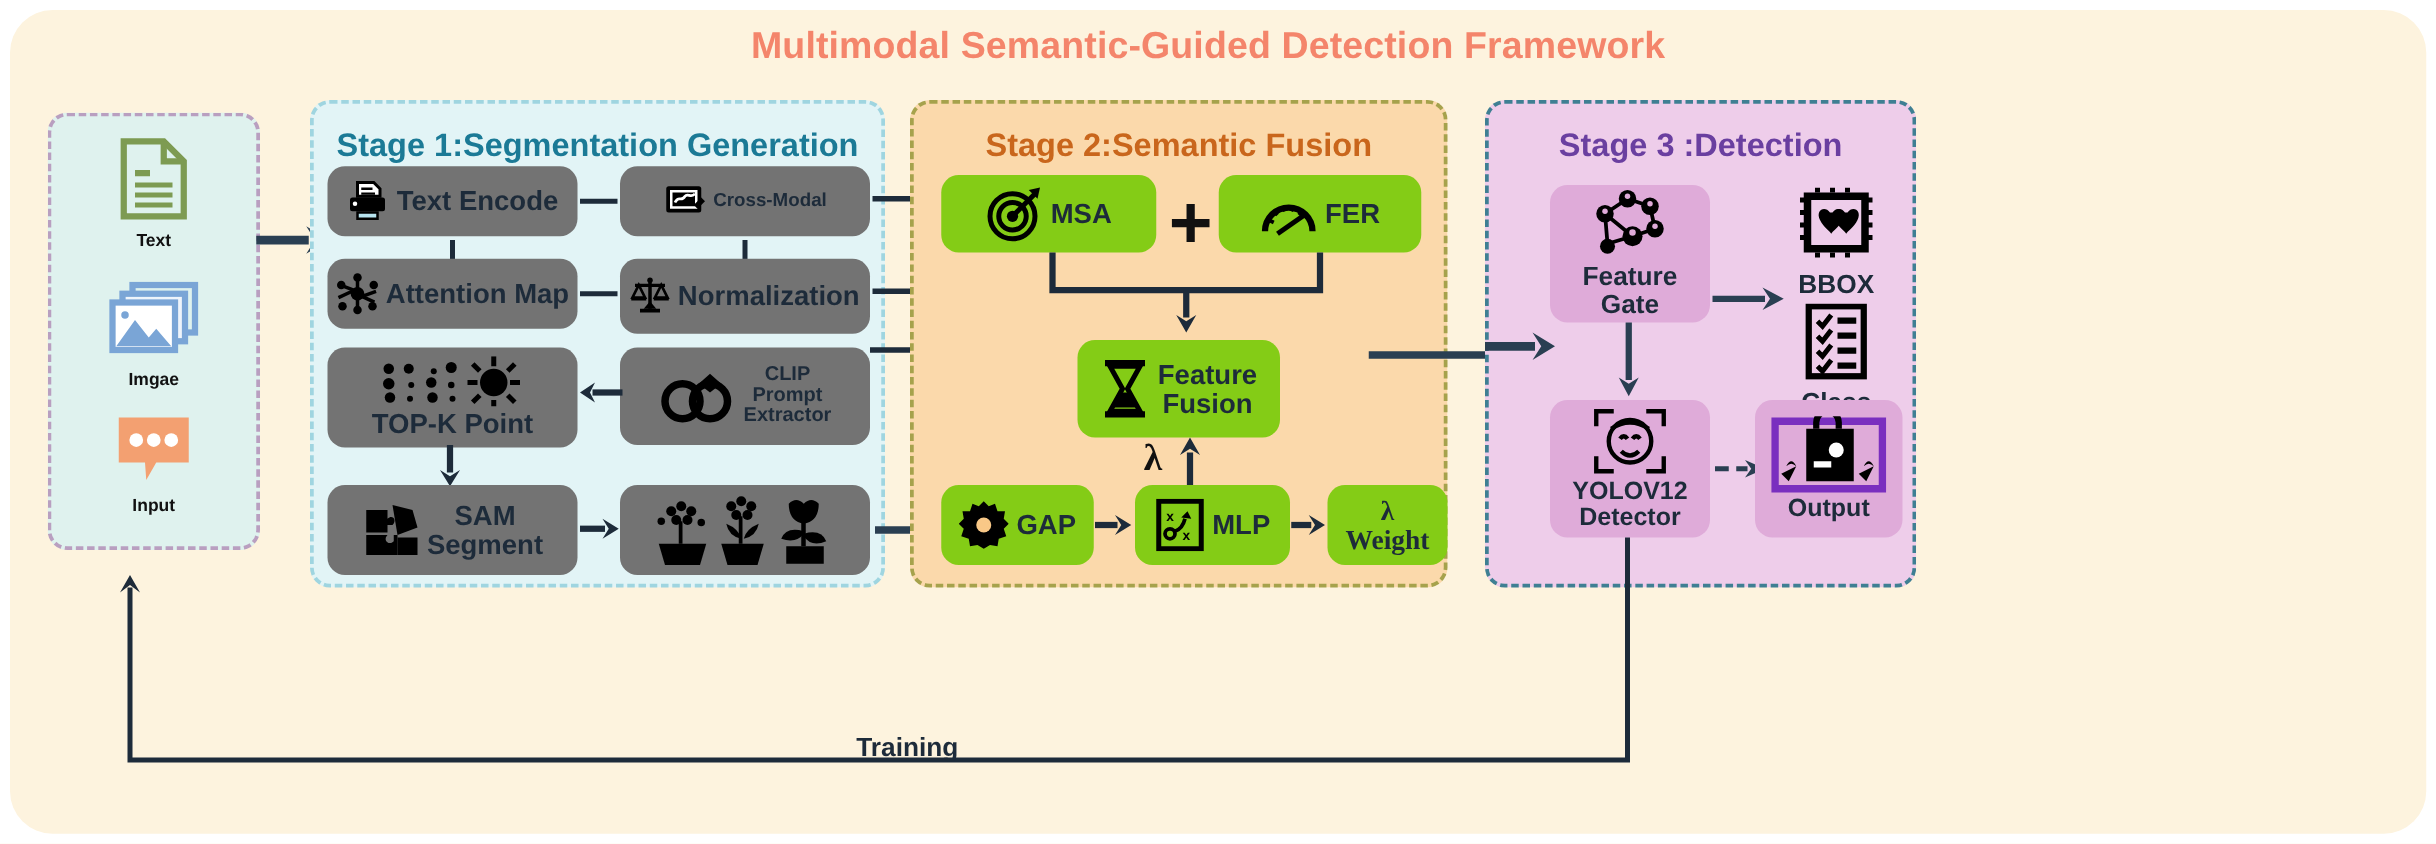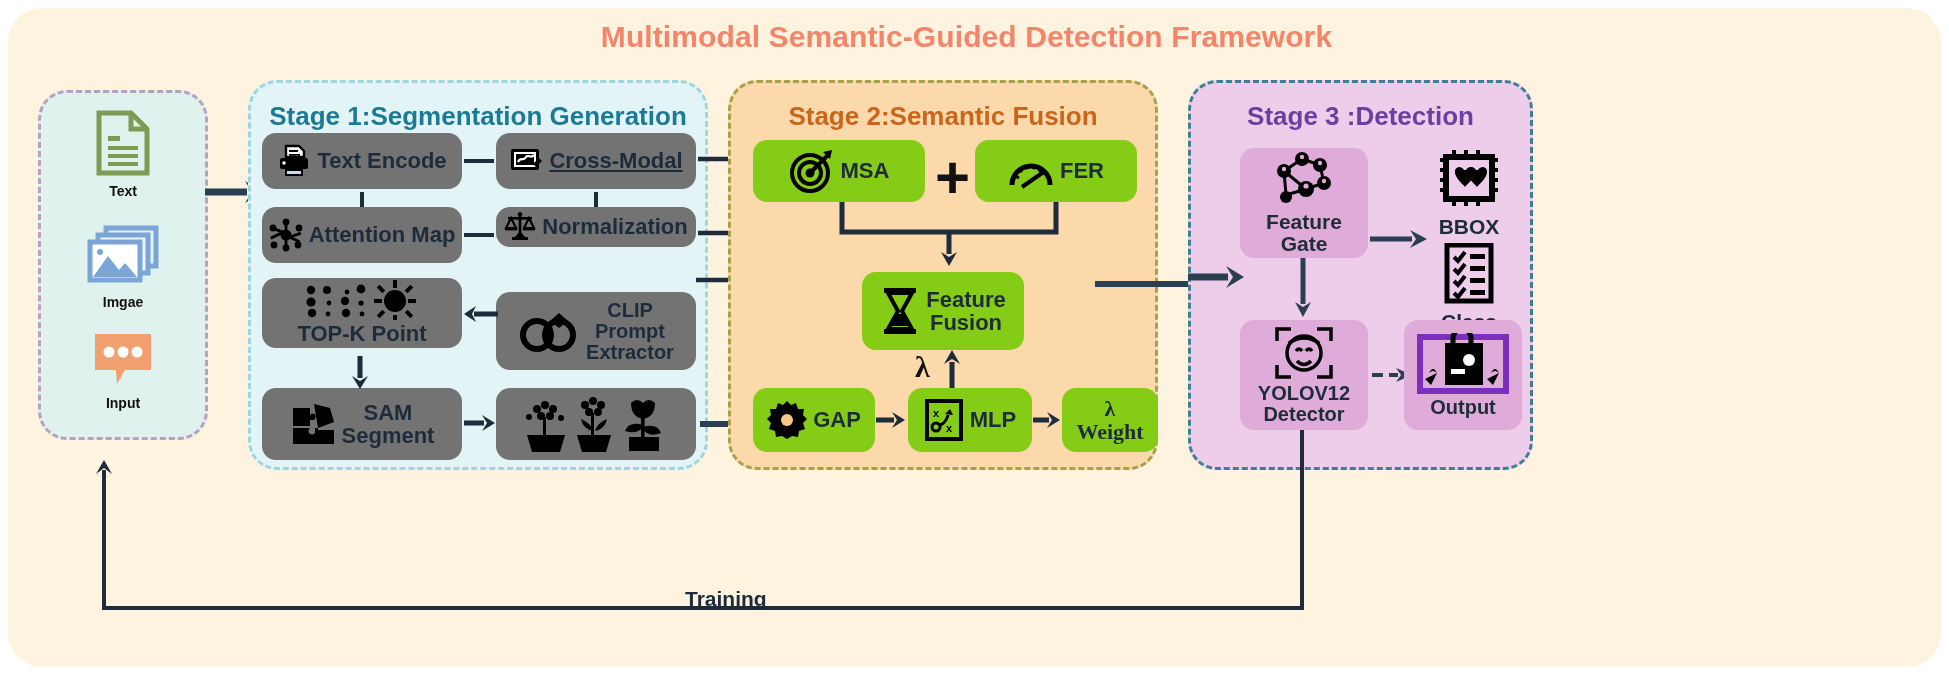--- a/index.html
+++ b/index.html
@@ -15,21 +15,21 @@
   .framework{
     position:absolute;left:8px;top:8px;width:1933px;height:659px;
     background:#fdf3de;border-radius:34px;
   }
   .fw-title{
     position:absolute;left:0;top:20px;width:1933px;text-align:center;
     font-size:30px;font-weight:bold;color:#f4856b;letter-spacing:.1px;
   }
 
   
-  .panel{position:absolute;border-radius:29px;box-sizing:border-box;}
+  .panel{position:absolute;border-radius:16px;box-sizing:border-box;}
   .panel-title{
     position:absolute;left:0;width:100%;text-align:center;
     font-size:26px;font-weight:bold;white-space:nowrap;
   }
 
   
   #input-panel{
     left:38px;top:90px;width:170px;height:350px;
     background:#dff2ee;border:3px dashed #b99fc0;
   }
@@ -138,21 +138,21 @@
         <rect x="12" y="10" width="11" height="1.8" fill="#000"></rect>
         <rect x="3" y="14" width="28" height="11" rx="2" fill="#000"></rect>
         <circle cx="7" cy="19" r="1.8" fill="#fff"></circle>
         <rect x="8" y="25" width="18" height="7" fill="#000"></rect>
         <rect x="10" y="27" width="14" height="3" fill="#b7e3ee"></rect>
       </svg>
     </span>
     <span class="lbl">Text Encode</span>
   </div>
 
-  <div class="blk blk-blue" style="left:496px;top:133px;width:200px;height:56px;font-size:22px;text-decoration:underline;">
+  <div class="blk blk-blue" style="left:496px;top:133px;width:200px;height:56px;font-size:15px;">
     <span class="ico">
       <svg width="34" height="30" viewBox="0 0 34 30">
         <rect x="2" y="3" width="28" height="21" rx="2" fill="#000"></rect>
         <rect x="5" y="6" width="22" height="15" fill="#fff"></rect>
         <rect x="7" y="8" width="18" height="11" fill="#000"></rect>
         <path d="M9 16 C12 10 14 16 17 11 C19 8 22 13 25 9" stroke="#fff" stroke-width="2.2" fill="none"></path>
         <path d="M24 18 L30 12 L33 15 L27 21 Z" fill="#000"></path>
       </svg>
     </span>
     <span class="lbl">Cross-Modal</span>
@@ -179,21 +179,21 @@
           <circle cx="5" cy="27" r="3.4"></circle>
             <rect x="5" y="18" width="13" height="2.8" transform="rotate(-25 5 27)"></rect>
           <circle cx="29" cy="27" r="3.4"></circle>
             <rect x="16" y="22" width="13" height="2.8" transform="rotate(25 29 27)"></rect>
         </g>
       </svg>
     </span>
     <span class="lbl">Attention Map</span>
   </div>
 
-  <div class="blk blk-blue" style="left:496px;top:207px;width:200px;height:40px;font-size:22px;">
+  <div class="blk blk-blue" style="left:496px;top:207px;width:200px;height:60px;font-size:22px;">
     <span class="ico">
       <svg width="32" height="32" viewBox="0 0 32 32">
         <rect x="14.6" y="4" width="2.8" height="22" fill="#000"></rect>
         <rect x="4" y="6" width="24" height="2.6" fill="#000"></rect>
         <circle cx="16" cy="3.2" r="2.2" fill="#000"></circle>
         <path d="M2 17 L7 7 L12 17 Z" fill="none" stroke="#000" stroke-width="2.2"></path>
         <rect x="1" y="17" width="12" height="2.4" fill="#000"></rect>
         <path d="M20 17 L25 7 L30 17 Z" fill="none" stroke="#000" stroke-width="2.2"></path>
         <rect x="19" y="17" width="12" height="2.4" fill="#000"></rect>
         <rect x="8" y="26" width="16" height="3" fill="#000"></rect>
@@ -203,21 +203,21 @@
     <span class="lbl">Normalization</span>
   </div>
 
   <div class="line hline" style="left:464px;top:233px;width:30px;"></div>
 
   <svg class="conn" style="left:694px;top:150px;" width="74" height="175">
     <path d="M4 9 H44 V130 H2" stroke="#1d2b3a" stroke-width="4.5" fill="none"></path>
     <path d="M4 83 H44" stroke="#1d2b3a" stroke-width="4.5" fill="none"></path>
   </svg>
 
-  <div class="blk blk-blue" style="left:262px;top:278px;width:200px;height:70px;font-size:22px;flex-direction:column;gap:2px;">
+  <div class="blk blk-blue" style="left:262px;top:278px;width:200px;height:80px;font-size:22px;flex-direction:column;gap:2px;">
     <span class="ico">
       <svg width="118" height="40" viewBox="0 0 118 40">
         <g fill="#000">
           <circle cx="8" cy="10" r="4.2"></circle>
             <circle cx="24" cy="10" r="4"></circle>
             <circle cx="44" cy="12" r="2.4"></circle>
             <circle cx="58" cy="9" r="4.4"></circle>
           <circle cx="8" cy="22" r="4.6"></circle>
             <circle cx="26" cy="23" r="2.4"></circle>
             <circle cx="42" cy="21" r="4.2"></circle>
@@ -234,21 +234,21 @@
           <rect x="76" y="5" width="4" height="8" transform="rotate(-45 78 9)"></rect>
           <rect x="104" y="5" width="4" height="8" transform="rotate(45 106 9)"></rect>
           <rect x="76" y="30" width="4" height="8" transform="rotate(45 78 34)"></rect>
           <rect x="104" y="30" width="4" height="8" transform="rotate(-45 106 34)"></rect>
         </g>
       </svg>
     </span>
     <span class="lbl">TOP-K Point</span>
   </div>
 
-  <div class="blk blk-blue" style="left:496px;top:278px;width:200px;height:78px;font-size:20px;margin-top:14px;">
+  <div class="blk blk-blue" style="left:496px;top:278px;width:200px;height:78px;font-size:16px;">
     <span class="ico">
       <svg width="62" height="46" viewBox="0 0 62 46">
         <circle cx="19" cy="27" r="14" fill="none" stroke="#000" stroke-width="6"></circle>
         <circle cx="41" cy="27" r="14" fill="none" stroke="#000" stroke-width="6"></circle>
         <path d="M41 5 L50 13 L41 20 L32 13 Z" fill="#000"></path>
       </svg>
     </span>
     <span class="lbl" style="white-space:pre-line;">CLIP
 Prompt
 Extractor</span>

